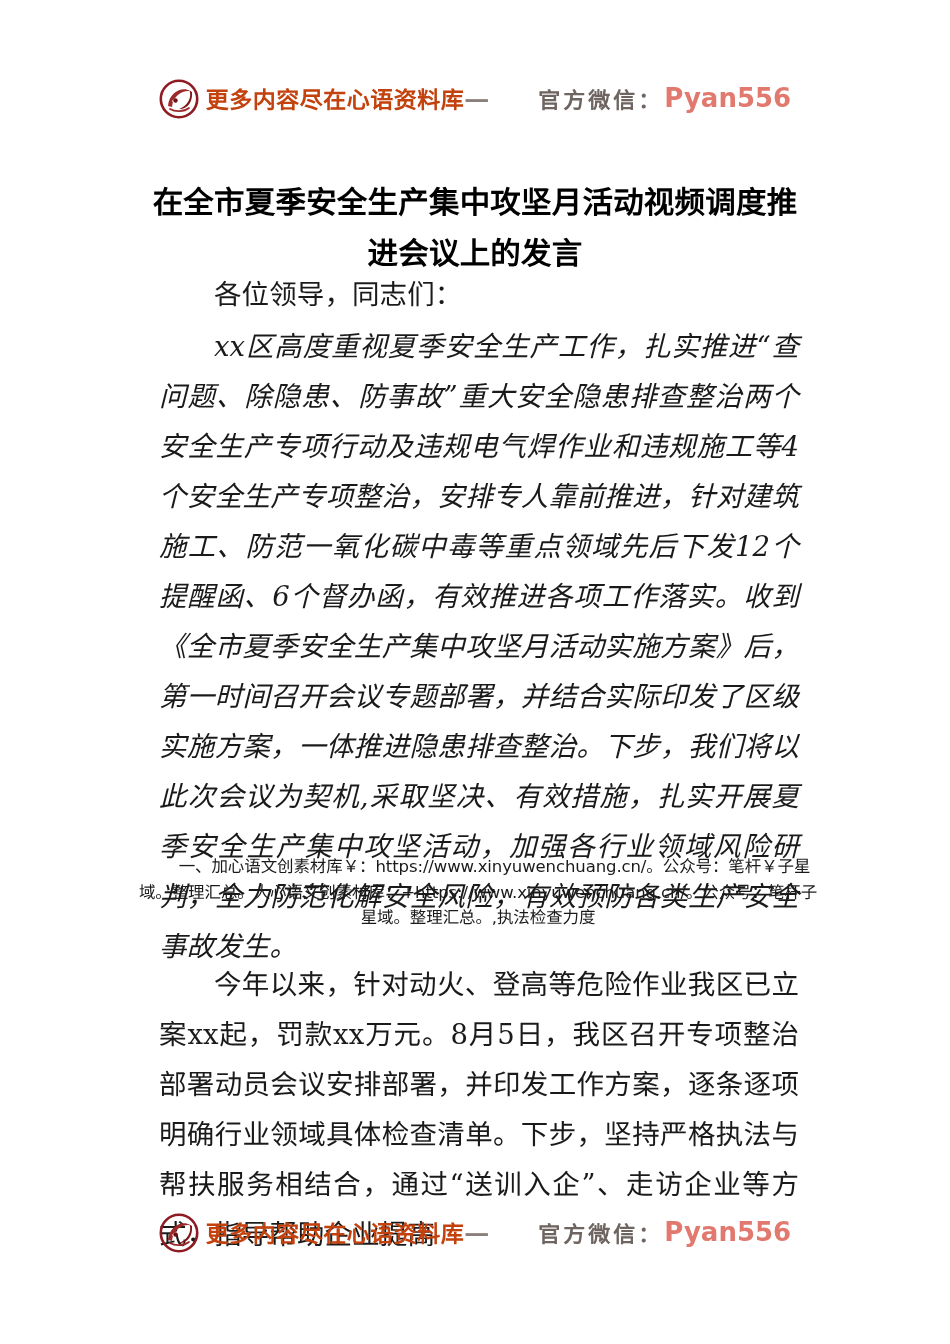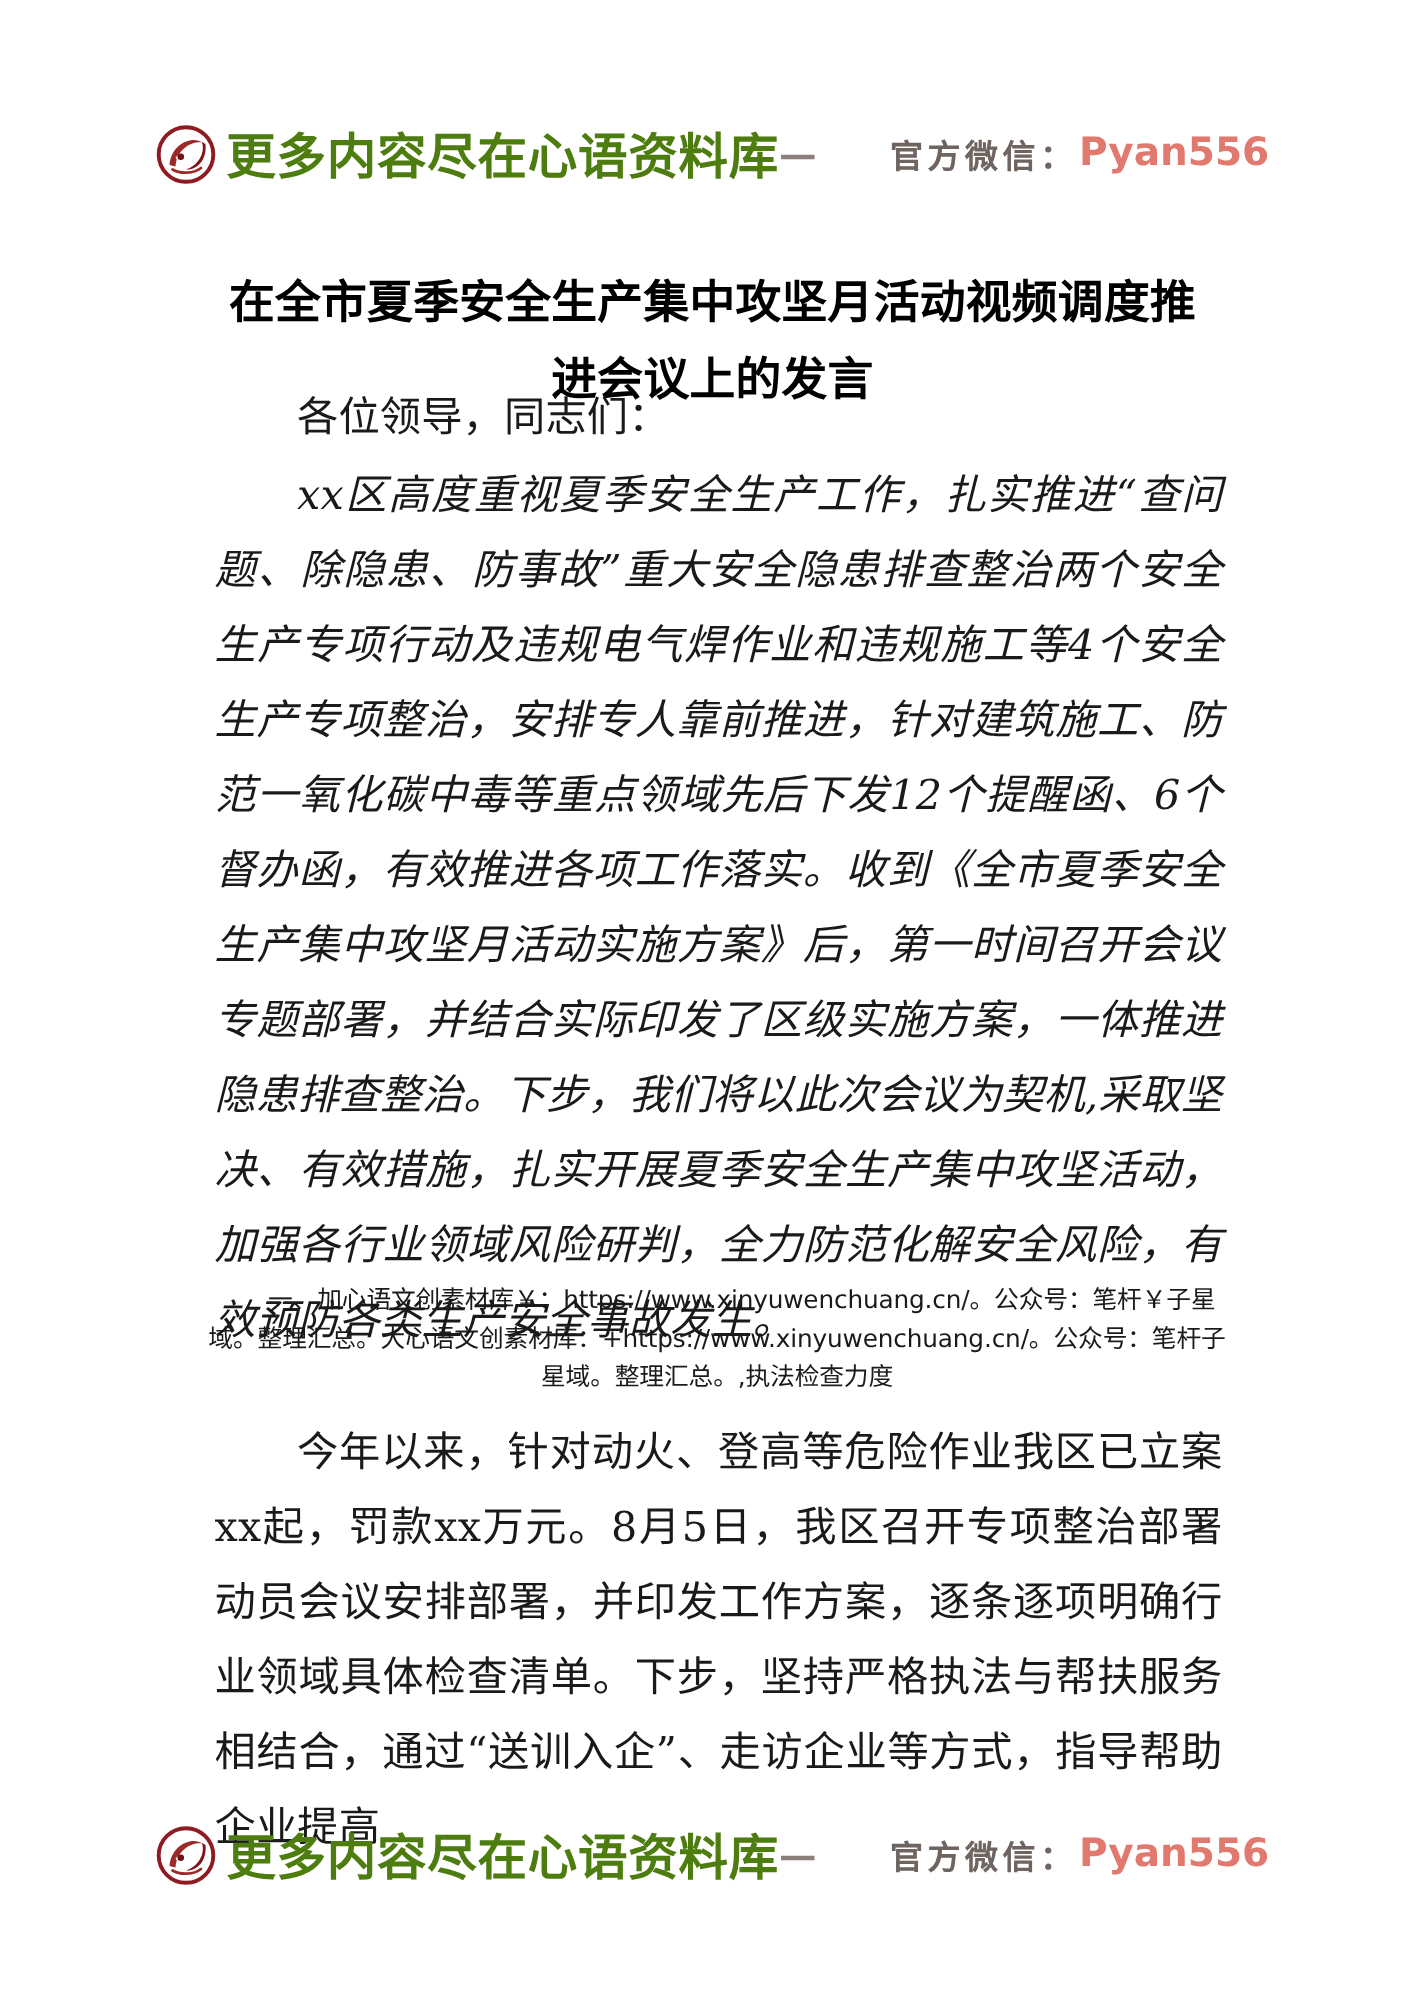--- a/index.html
+++ b/index.html
@@ -43,24 +43,24 @@
     width: 40px;
     height: 40px;
     margin-right: 7px;
     flex: 0 0 auto;
     position: relative;
     top: 1px;
   }
 
   .wm-text-main {
     font-family: "DejaVu Serif", "Liberation Serif", serif;
-    font-size: 33px;
+    font-size: 23px;
     font-weight: 700;
     letter-spacing: 0.5px;
-    color: #4d7c0f;
+    color: #c2410c;
   }
   .wm-text-dash {
     font-family: "DejaVu Serif", "Liberation Serif", serif;
     font-size: 25px;
     font-weight: 700;
     color: #8a7f7b;
     letter-spacing: 0px;
   }
   .wm-text-wechat {
     font-family: "DejaVu Serif", "Liberation Serif", serif;
@@ -108,21 +108,21 @@
     width: 672px;
   }
   .para {
     font-family: "DejaVu Serif", "Liberation Serif", serif;
     font-size: 27.5px;
     line-height: 50px;
     color: #1a1a1a;
     text-align: justify;
     text-justify: inter-ideograph;
     letter-spacing: 0.1px;
-    margin: 0;
+    margin: 16px;
   }
   .para.indent { text-indent: 2em; }
   .para.salute { text-indent: 2em; }
 
   
   .wm-inline {
     position: absolute;
     left: 137px;
     width: 682px;
     font-family: "DejaVu Sans", "Liberation Sans", sans-serif;

